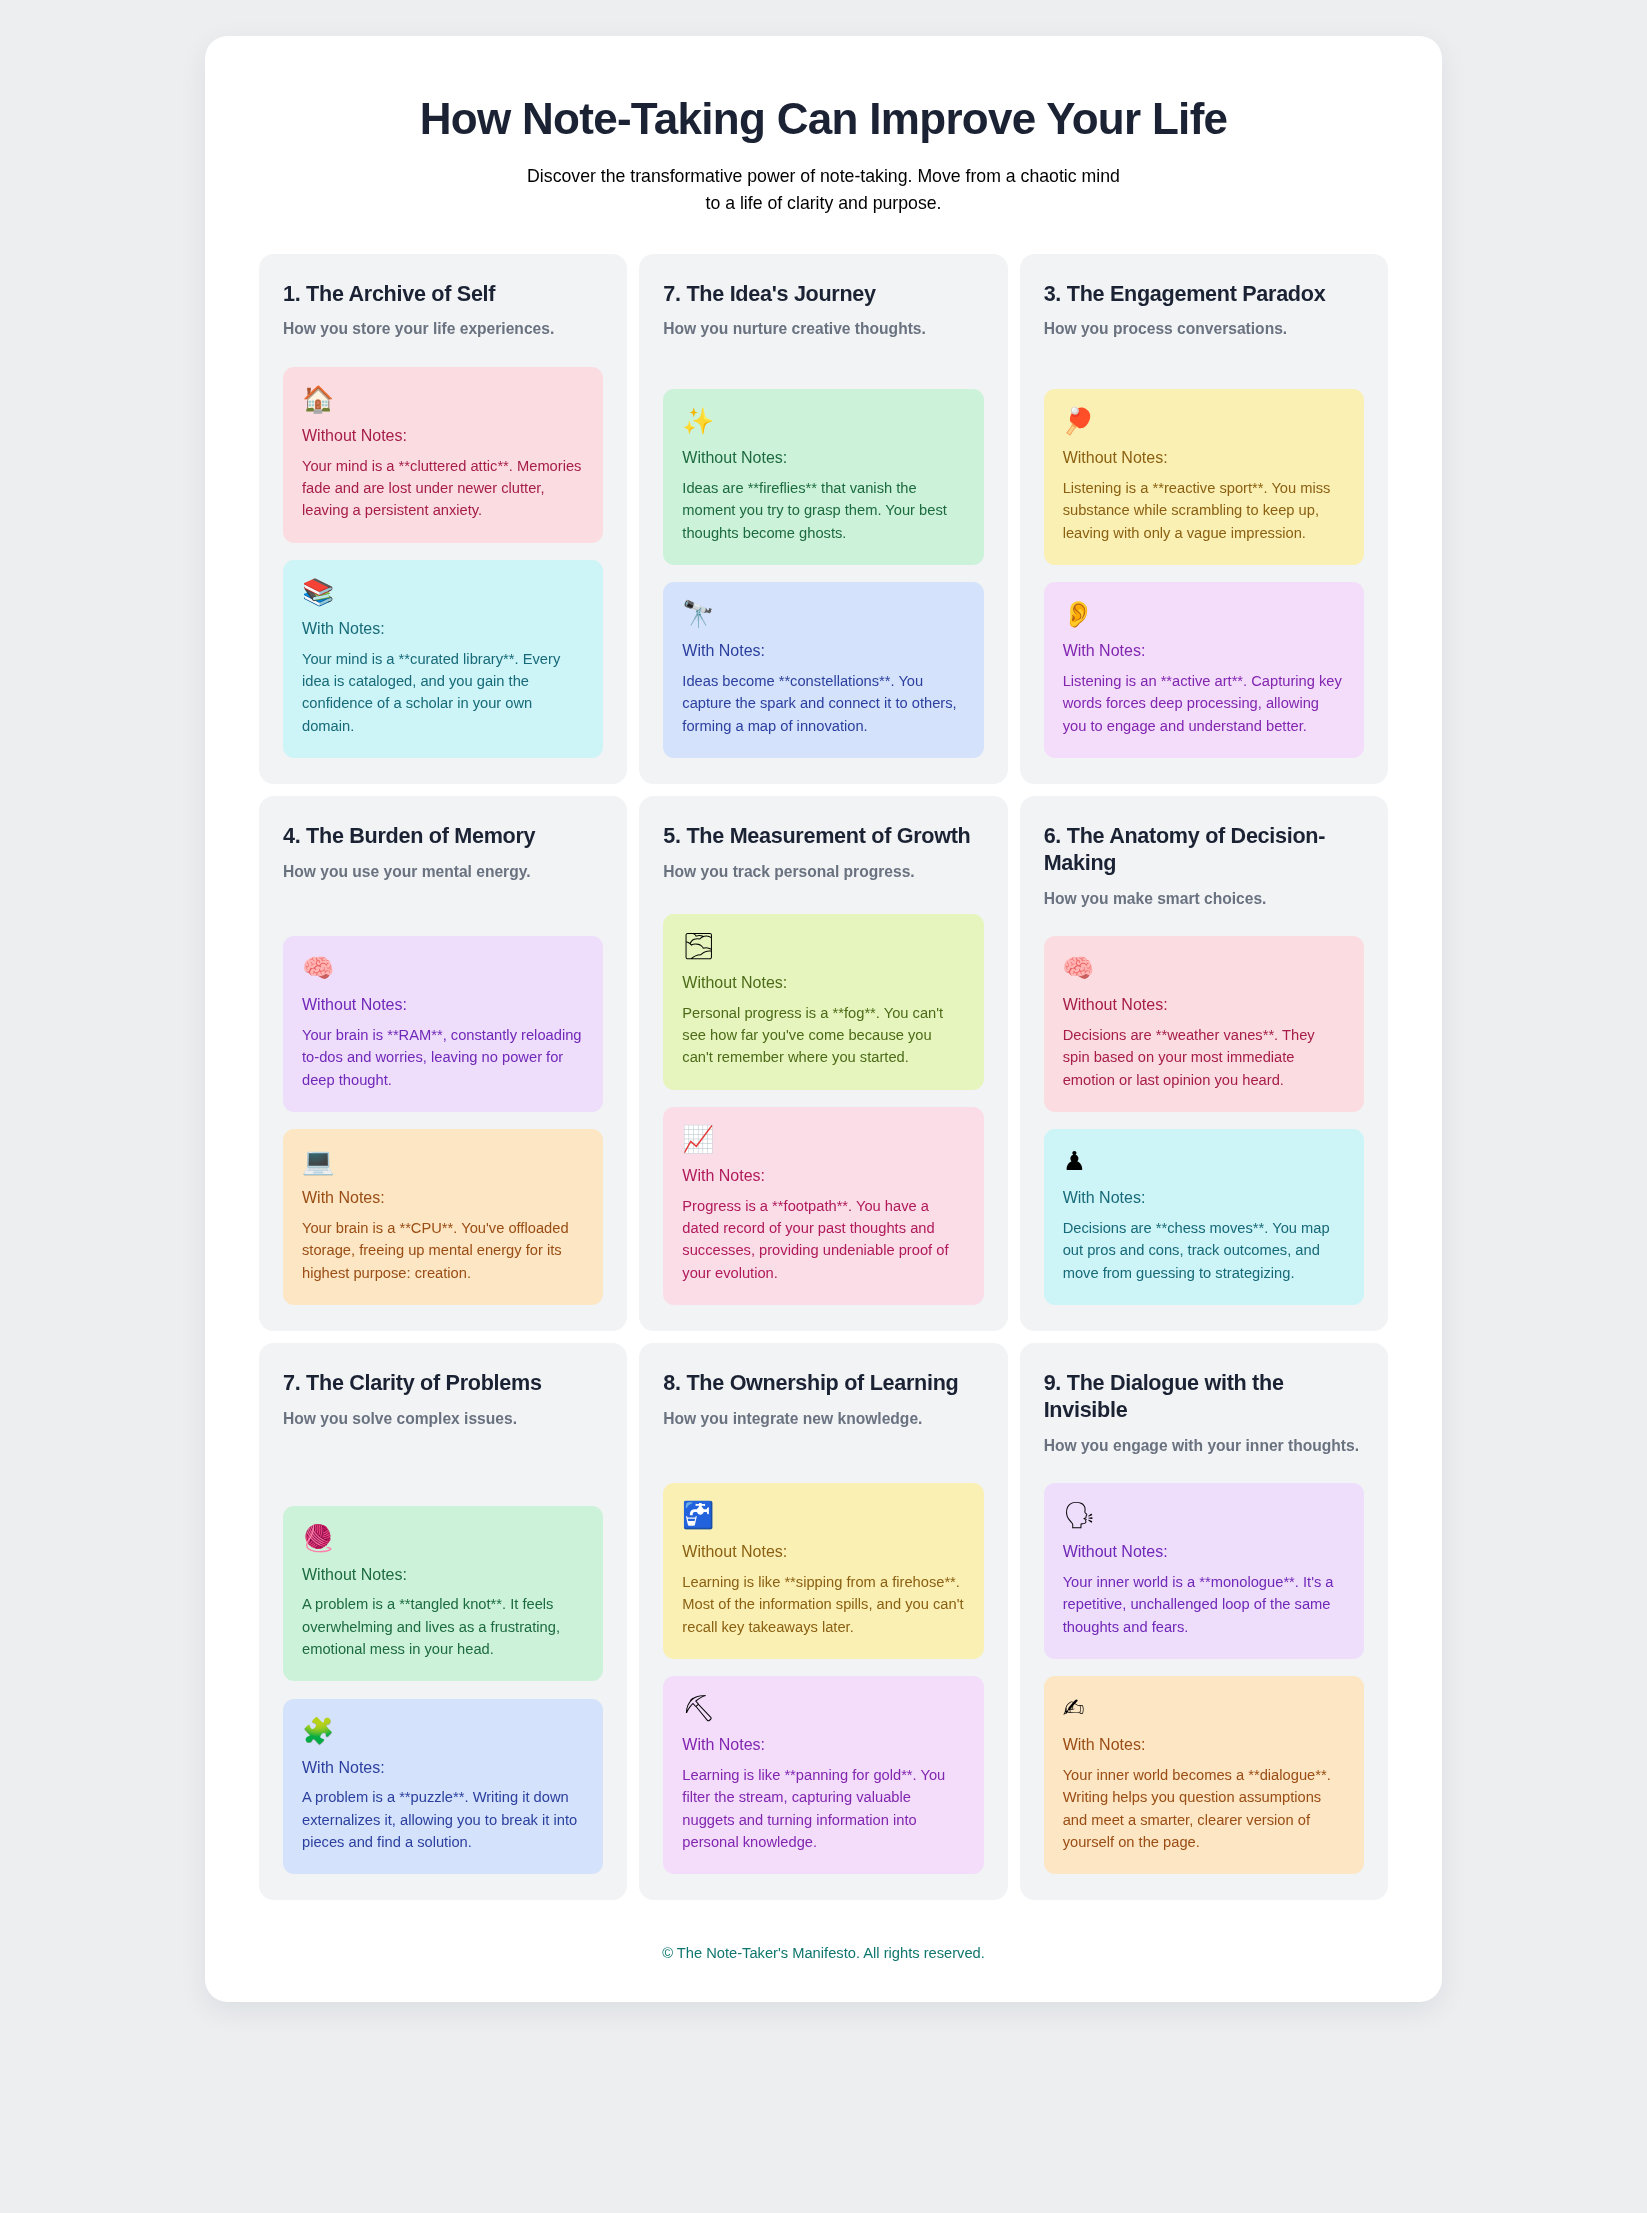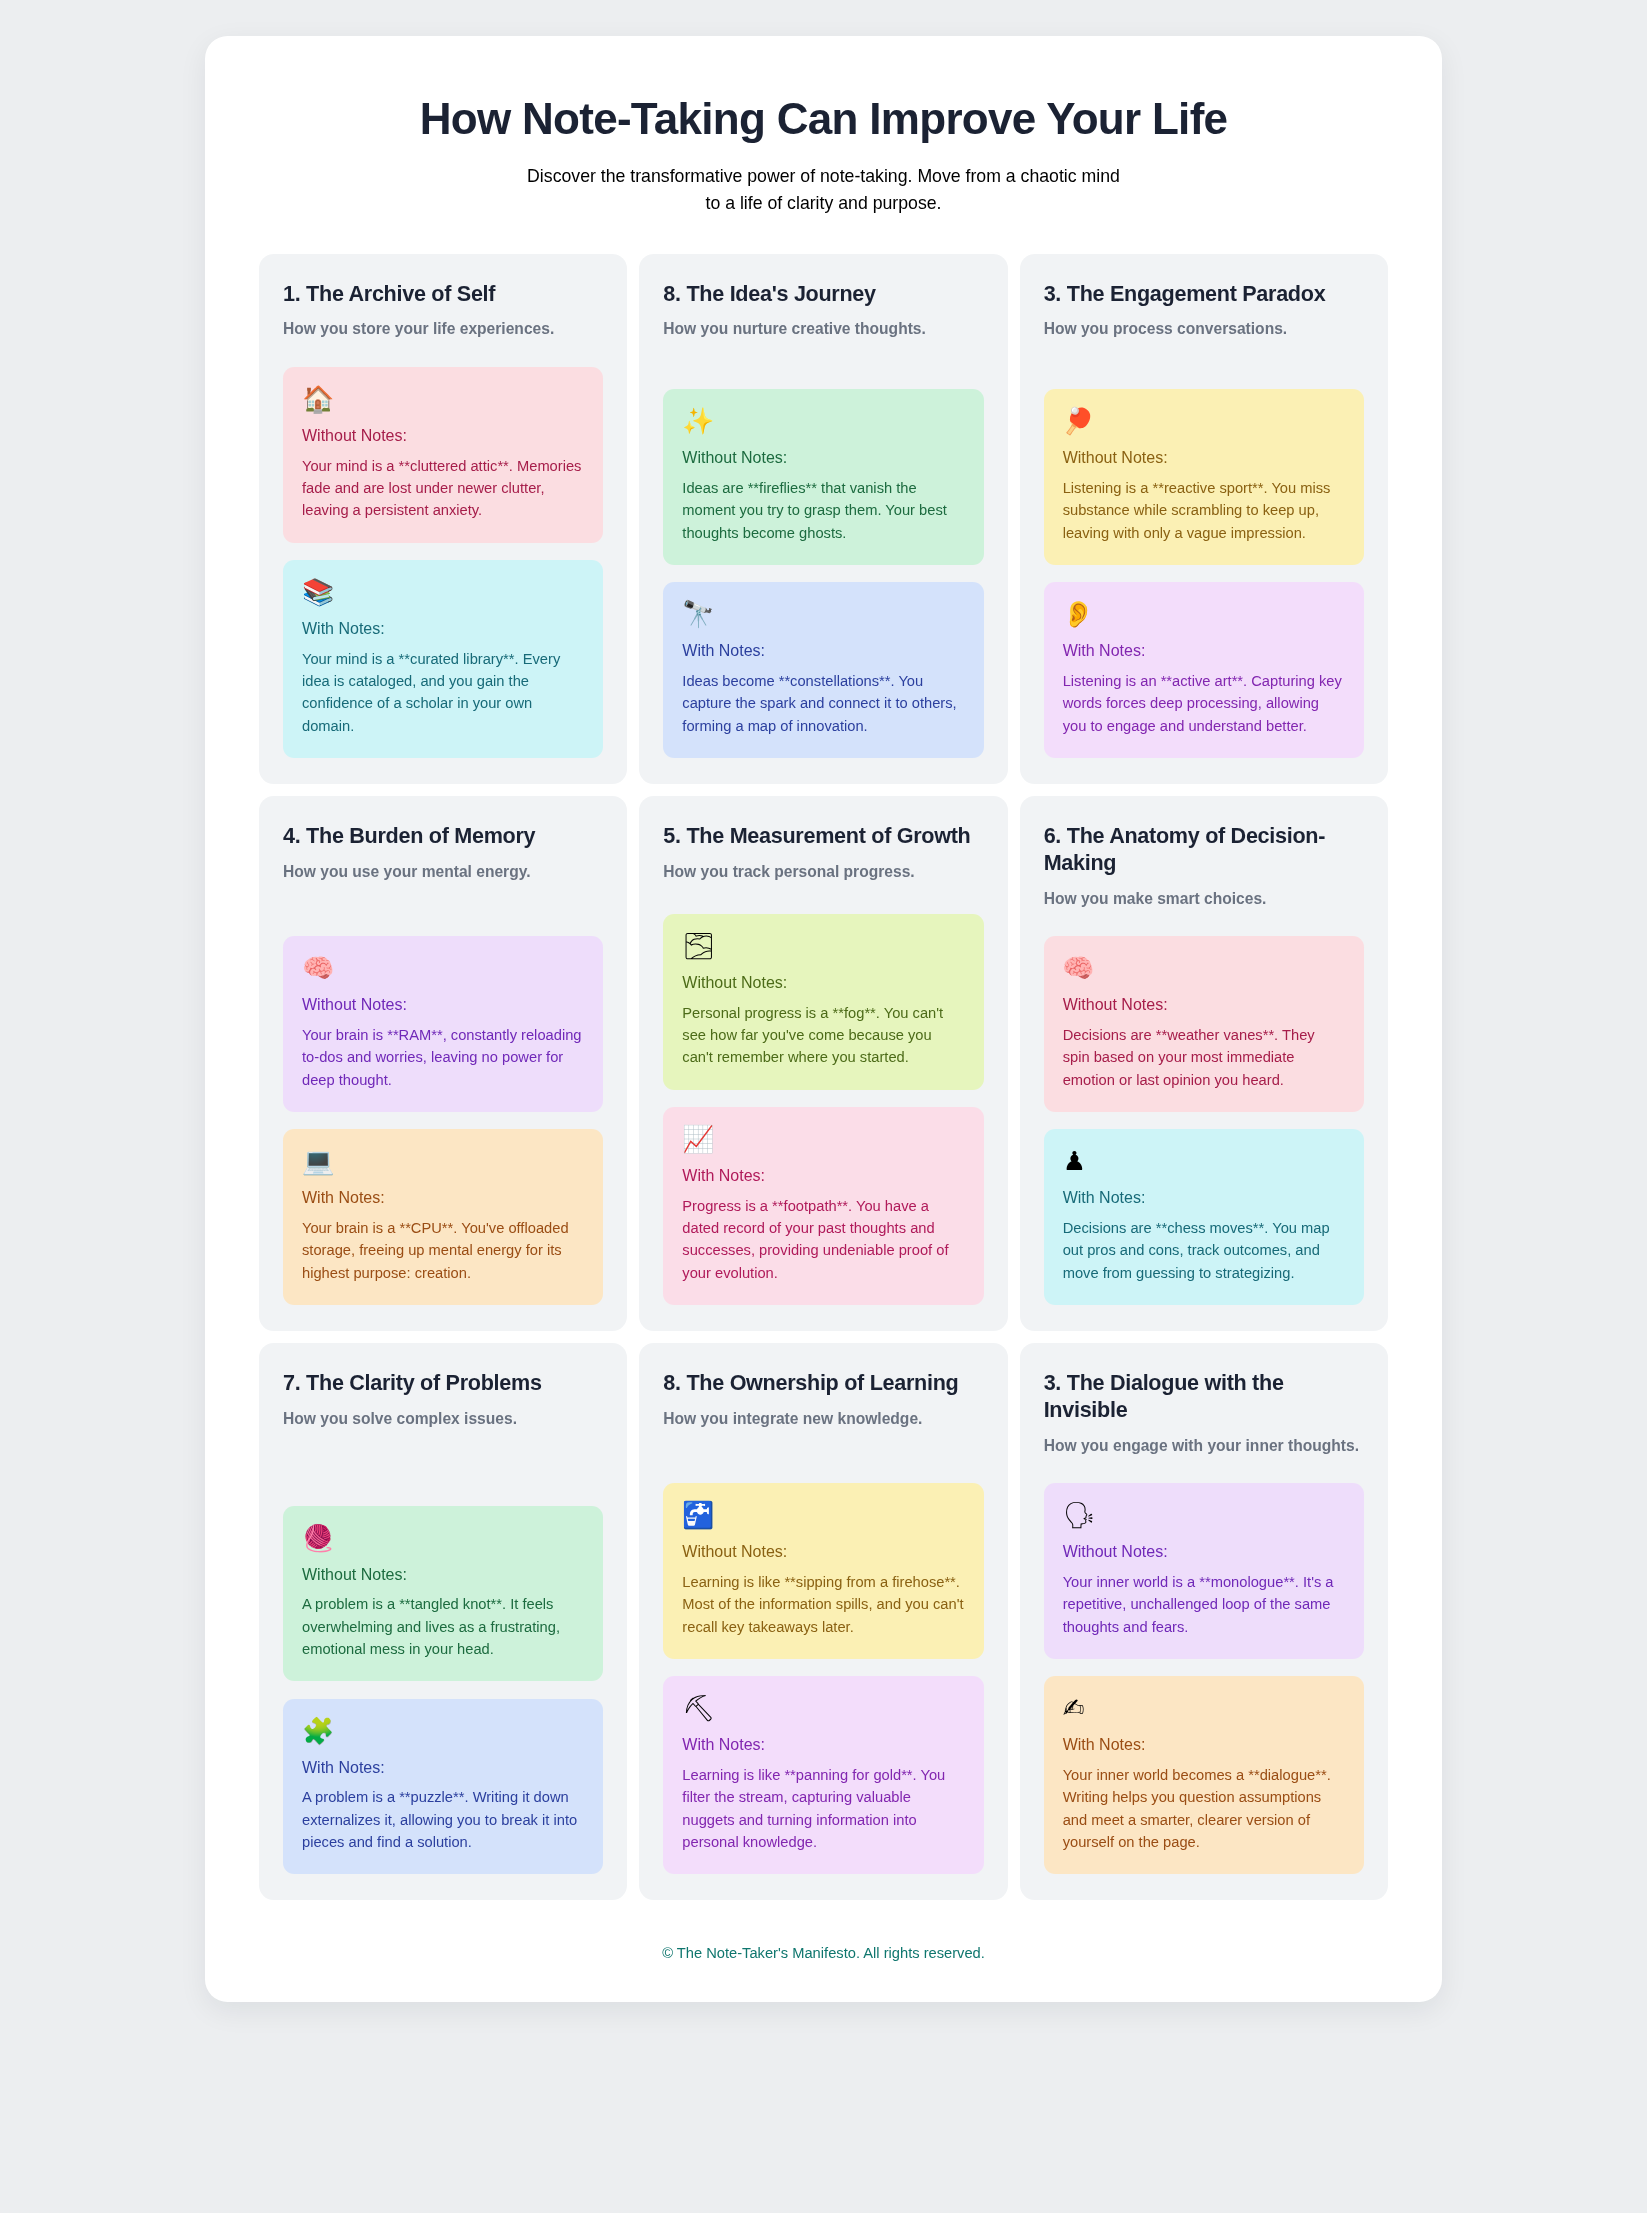--- a/index.html
+++ b/index.html
@@ -166,21 +166,21 @@
               <p class="block-text">Your mind is a **cluttered attic**. Memories fade and are lost under newer clutter, leaving a persistent anxiety.</p>
             </div>
             <div class="block t-cyan">
               <span class="block-icon">📚</span>
               <div class="block-label">With Notes:</div>
               <p class="block-text">Your mind is a **curated library**. Every idea is cataloged, and you gain the confidence of a scholar in your own domain.</p>
             </div>
           </div>
         </article>
         <article class="card">
-          <h2 class="card-title">8. The Idea's Journey</h2>
+          <h2 class="card-title">7. The Idea's Journey</h2>
           <p class="card-sub">How you nurture creative thoughts.</p>
           <div class="blocks">
             <div class="block t-green">
               <span class="block-icon">✨</span>
               <div class="block-label">Without Notes:</div>
               <p class="block-text">Ideas are **fireflies** that vanish the moment you try to grasp them. Your best thoughts become ghosts.</p>
             </div>
             <div class="block t-blue">
               <span class="block-icon">🔭</span>
               <div class="block-label">With Notes:</div>
@@ -278,21 +278,21 @@
               <p class="block-text">Learning is like **sipping from a firehose**. Most of the information spills, and you can't recall key takeaways later.</p>
             </div>
             <div class="block t-purple">
               <span class="block-icon">⛏</span>
               <div class="block-label">With Notes:</div>
               <p class="block-text">Learning is like **panning for gold**. You filter the stream, capturing valuable nuggets and turning information into personal knowledge.</p>
             </div>
           </div>
         </article>
         <article class="card">
-          <h2 class="card-title">3. The Dialogue with the Invisible</h2>
+          <h2 class="card-title">9. The Dialogue with the Invisible</h2>
           <p class="card-sub">How you engage with your inner thoughts.</p>
           <div class="blocks">
             <div class="block t-violet">
               <span class="block-icon">🗣</span>
               <div class="block-label">Without Notes:</div>
               <p class="block-text">Your inner world is a **monologue**. It's a repetitive, unchallenged loop of the same thoughts and fears.</p>
             </div>
             <div class="block t-orange">
               <span class="block-icon">✍</span>
               <div class="block-label">With Notes:</div>

